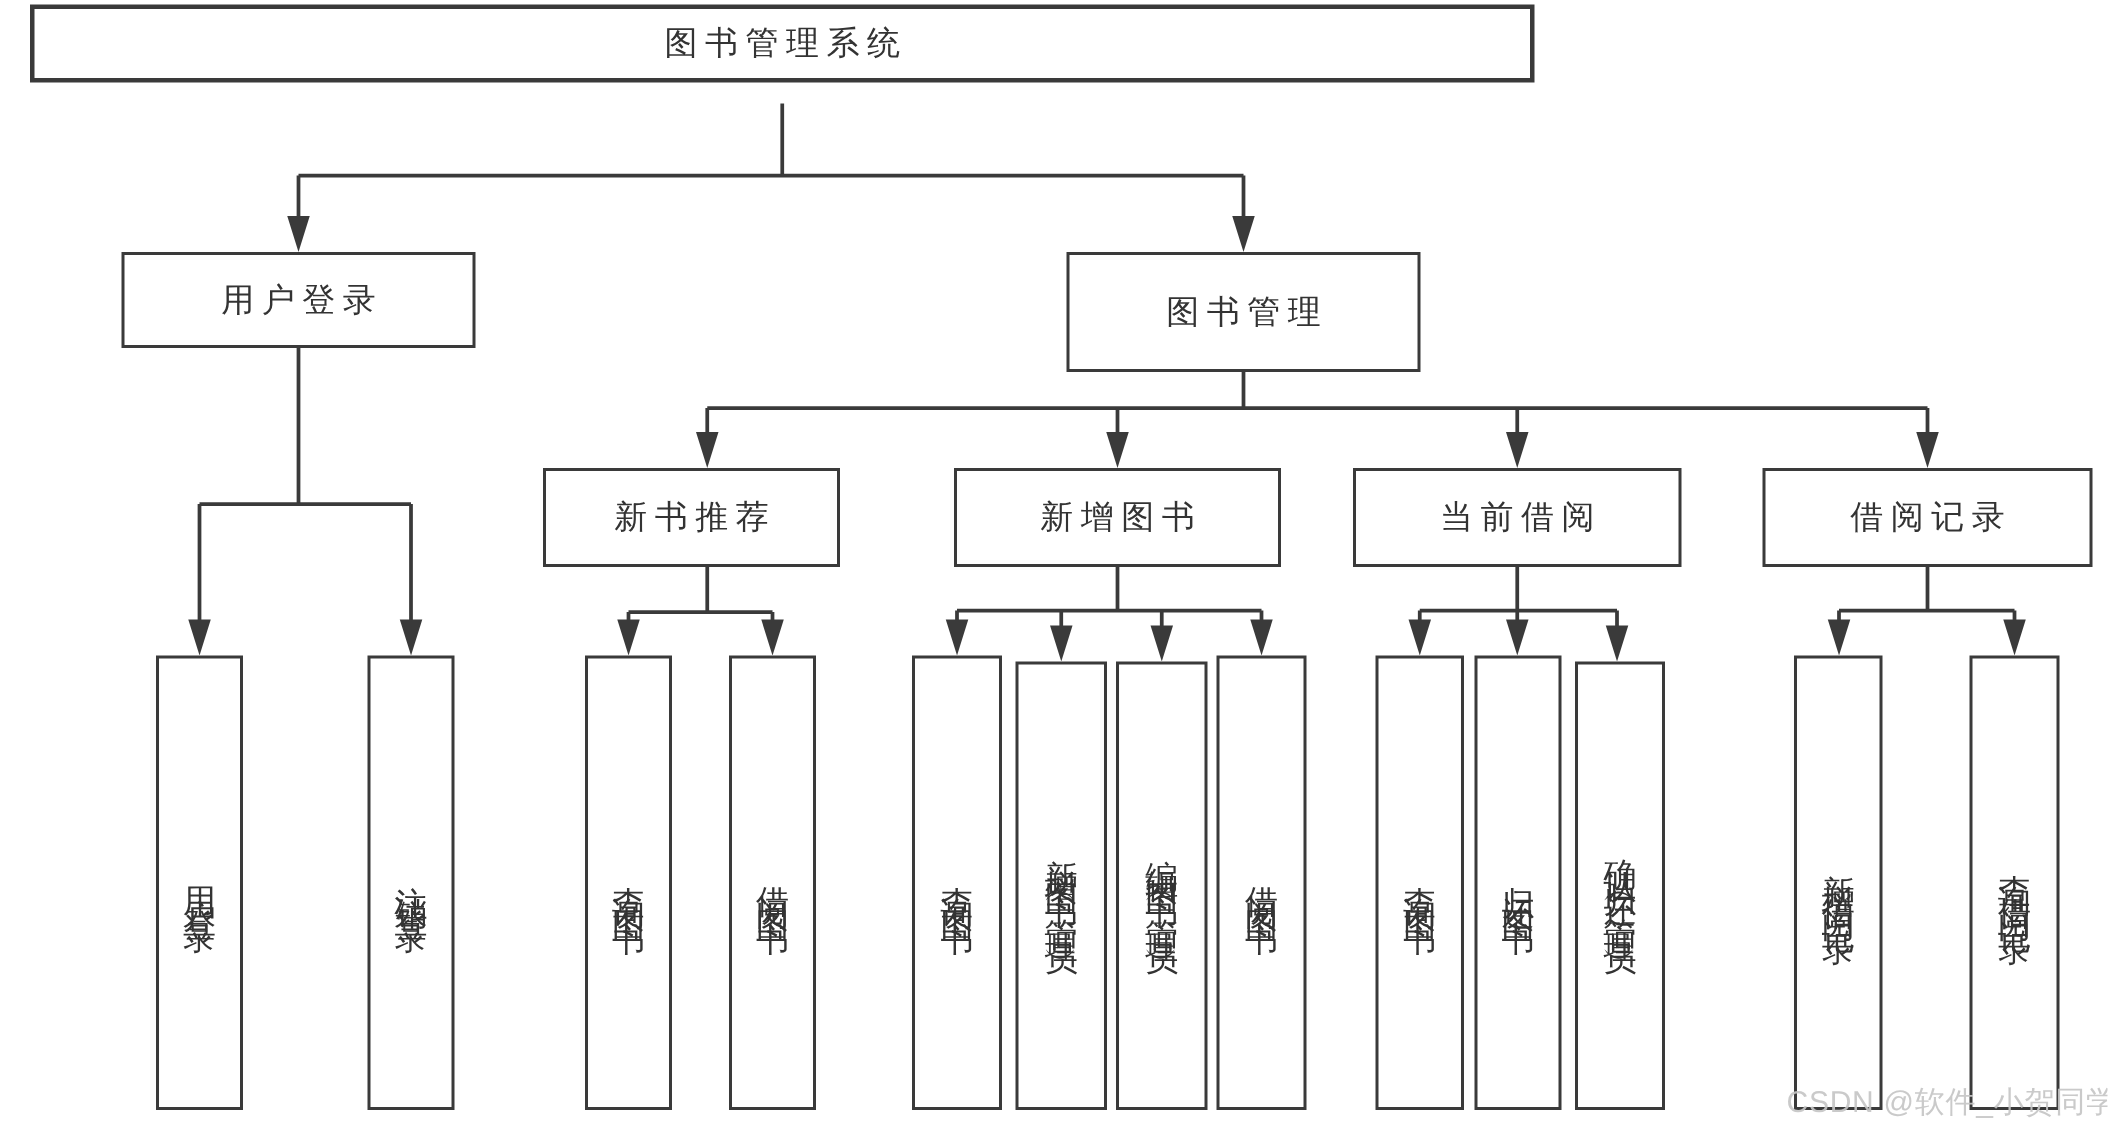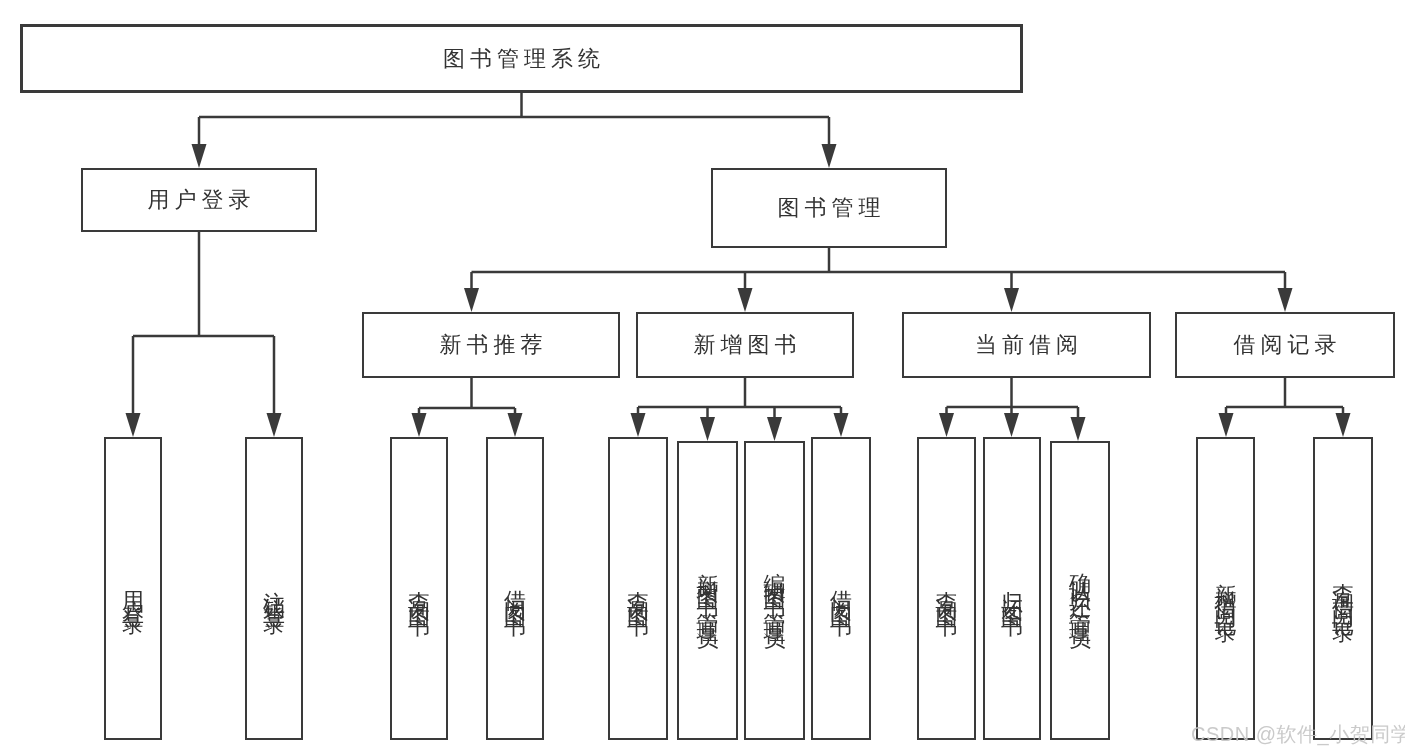--- a/index.html
+++ b/index.html
@@ -98,38 +98,38 @@
     <line x1="1011.5" y1="407" x2="1011.5" y2="417" stroke="#3a3a3a" stroke-width="2.5"></line>
     <polygon points="1004,413 1019,413 1011.5,437" fill="#3a3a3a"></polygon>
     <line x1="1078" y1="407" x2="1078" y2="421" stroke="#3a3a3a" stroke-width="2.5"></line>
     <polygon points="1070.5,417 1085.5,417 1078,441" fill="#3a3a3a"></polygon>
     <line x1="1226" y1="407" x2="1226" y2="417" stroke="#3a3a3a" stroke-width="2.5"></line>
     <polygon points="1218.5,413 1233.5,413 1226,437" fill="#3a3a3a"></polygon>
     <line x1="1343" y1="407" x2="1343" y2="417" stroke="#3a3a3a" stroke-width="2.5"></line>
     <polygon points="1335.5,413 1350.5,413 1343,437" fill="#3a3a3a"></polygon>
   </svg>
 
-<div class="node root" style="left:20px;top:24px;width:1003px;height:69px">
+<div class="node root" style="left:20px;top:3px;width:1003px;height:52px">
   <span class="hlabel">图书管理系统</span>
 </div>
 
 <div class="node" style="left:81px;top:168px;width:236px;height:64px">
   <span class="hlabel">用户登录</span>
 </div>
 <div class="node" style="left:711px;top:168px;width:236px;height:80px">
   <span class="hlabel">图书管理</span>
 </div>
 
-<div class="node" style="left:362px;top:312px;width:258px;height:66px">
+<div class="node" style="left:362px;top:312px;width:198px;height:66px">
   <span class="hlabel">新书推荐</span>
 </div>
 <div class="node" style="left:636px;top:312px;width:218px;height:66px">
   <span class="hlabel">新增图书</span>
 </div>
-<div class="node" style="left:902px;top:312px;width:249px;height:66px">
+<div class="node" style="left:902px;top:312px;width:219px;height:66px">
   <span class="hlabel">当前借阅</span>
 </div>
 <div class="node" style="left:1175px;top:312px;width:220px;height:66px">
   <span class="hlabel">借阅记录</span>
 </div>
 
 <div class="node leaf" style="left:104px;top:437px;width:58px;height:303px">
   <span class="vlabel">用户登录</span>
 </div>
 <div class="node leaf" style="left:245px;top:437px;width:58px;height:303px">

